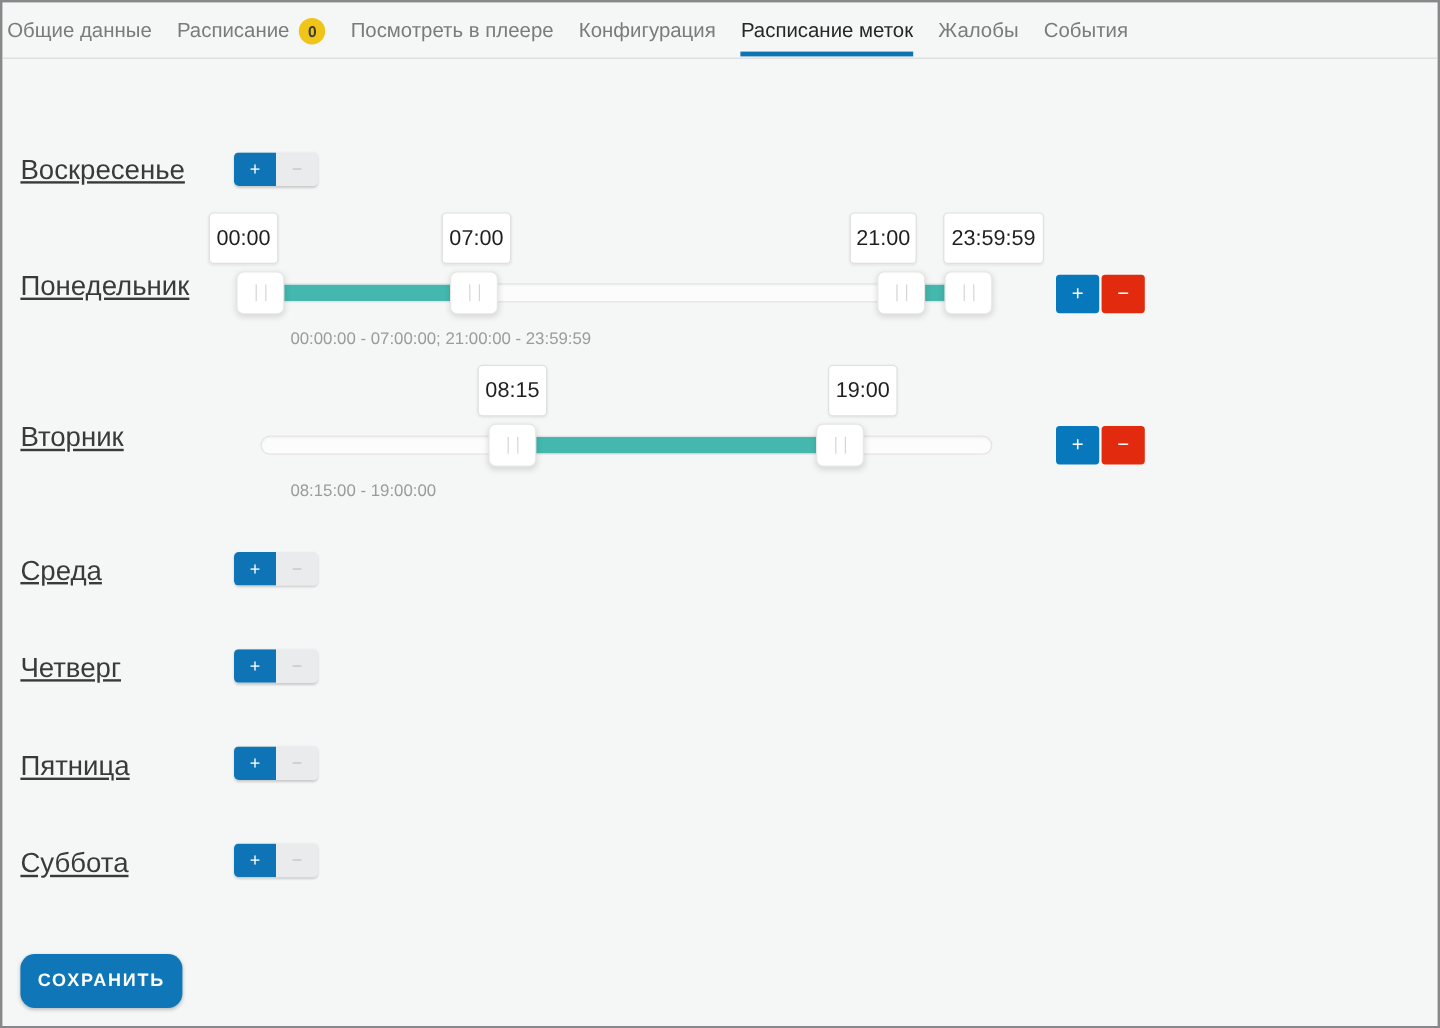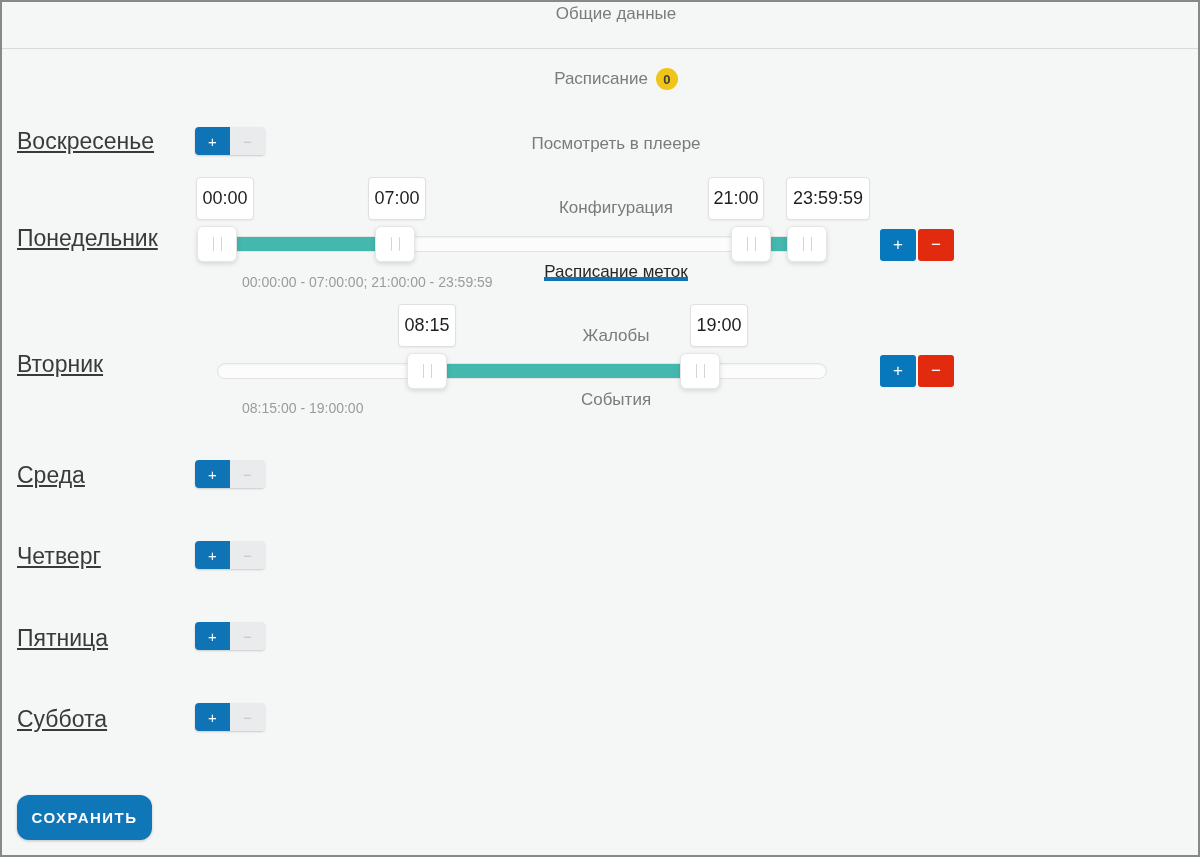--- a/index.html
+++ b/index.html
@@ -4,24 +4,23 @@
 <title>Расписание меток</title>
 <style>
   html,body { margin:0; padding:0; background:#ffffff; font-family:"Liberation Sans", sans-serif; }
   .page {
     position:relative; width:1200px; height:857px; box-sizing:border-box;
     background:#f5f6f6; border:2px solid #868889; overflow:hidden;
   }
 
   
   .tabs {
-    display:flex; align-items:center; gap:44px;
-    height:47px; padding:2px 0 0 32px; box-sizing:border-box;
+    display:flex; align-items:center; gap:21px;
+    height:47px; padding:2px 0 0 4px; box-sizing:border-box;
     border-bottom:1px solid #d9d9d9;
-    flex-direction:column;
   }
   .tab {
     position:relative; height:100%; display:flex; align-items:center; gap:8px;
     font-size:17px; color:#7b7b7b; cursor:pointer; white-space:nowrap;
   }
   .tab.active { color:#262626; }
   .tab.active::after {
     content:""; position:absolute; left:0; right:0; bottom:1px; height:4px;
     background:#0f72b3;
   }
@@ -119,21 +118,21 @@
       <span>События</span>
     </div>
   </nav>
 
   <div class="day-label" style="top:126px">Воскресенье</div>
   <div class="mini-group" style="top:125px">
     <button class="mini add">+</button>
     <button class="mini rem">−</button>
   </div>
 
-  <input class="time-input" style="left: 194px; top: 175px; width: 58px;" value="00:00">
+  <input class="time-input" style="left: 172px; top: 175px; width: 58px;" value="00:00">
   <input class="time-input" style="left: 366px; top: 175px; width: 58px;" value="07:00">
   <input class="time-input" style="left: 706px; top: 175px; width: 56px;" value="21:00">
   <input class="time-input" style="left: 784px; top: 175px; width: 84px;" value="23:59:59">
 
   <div class="day-label" style="top:223px">Понедельник</div>
 
   <div class="slider" style="top:224px">
     <div class="track">
       <div class="fill" style="left:0; width:29.17%; border-radius:8px 0 0 8px"></div>
       <div class="fill" style="left:87.5%; right:0; border-radius:0 8px 8px 0"></div>

